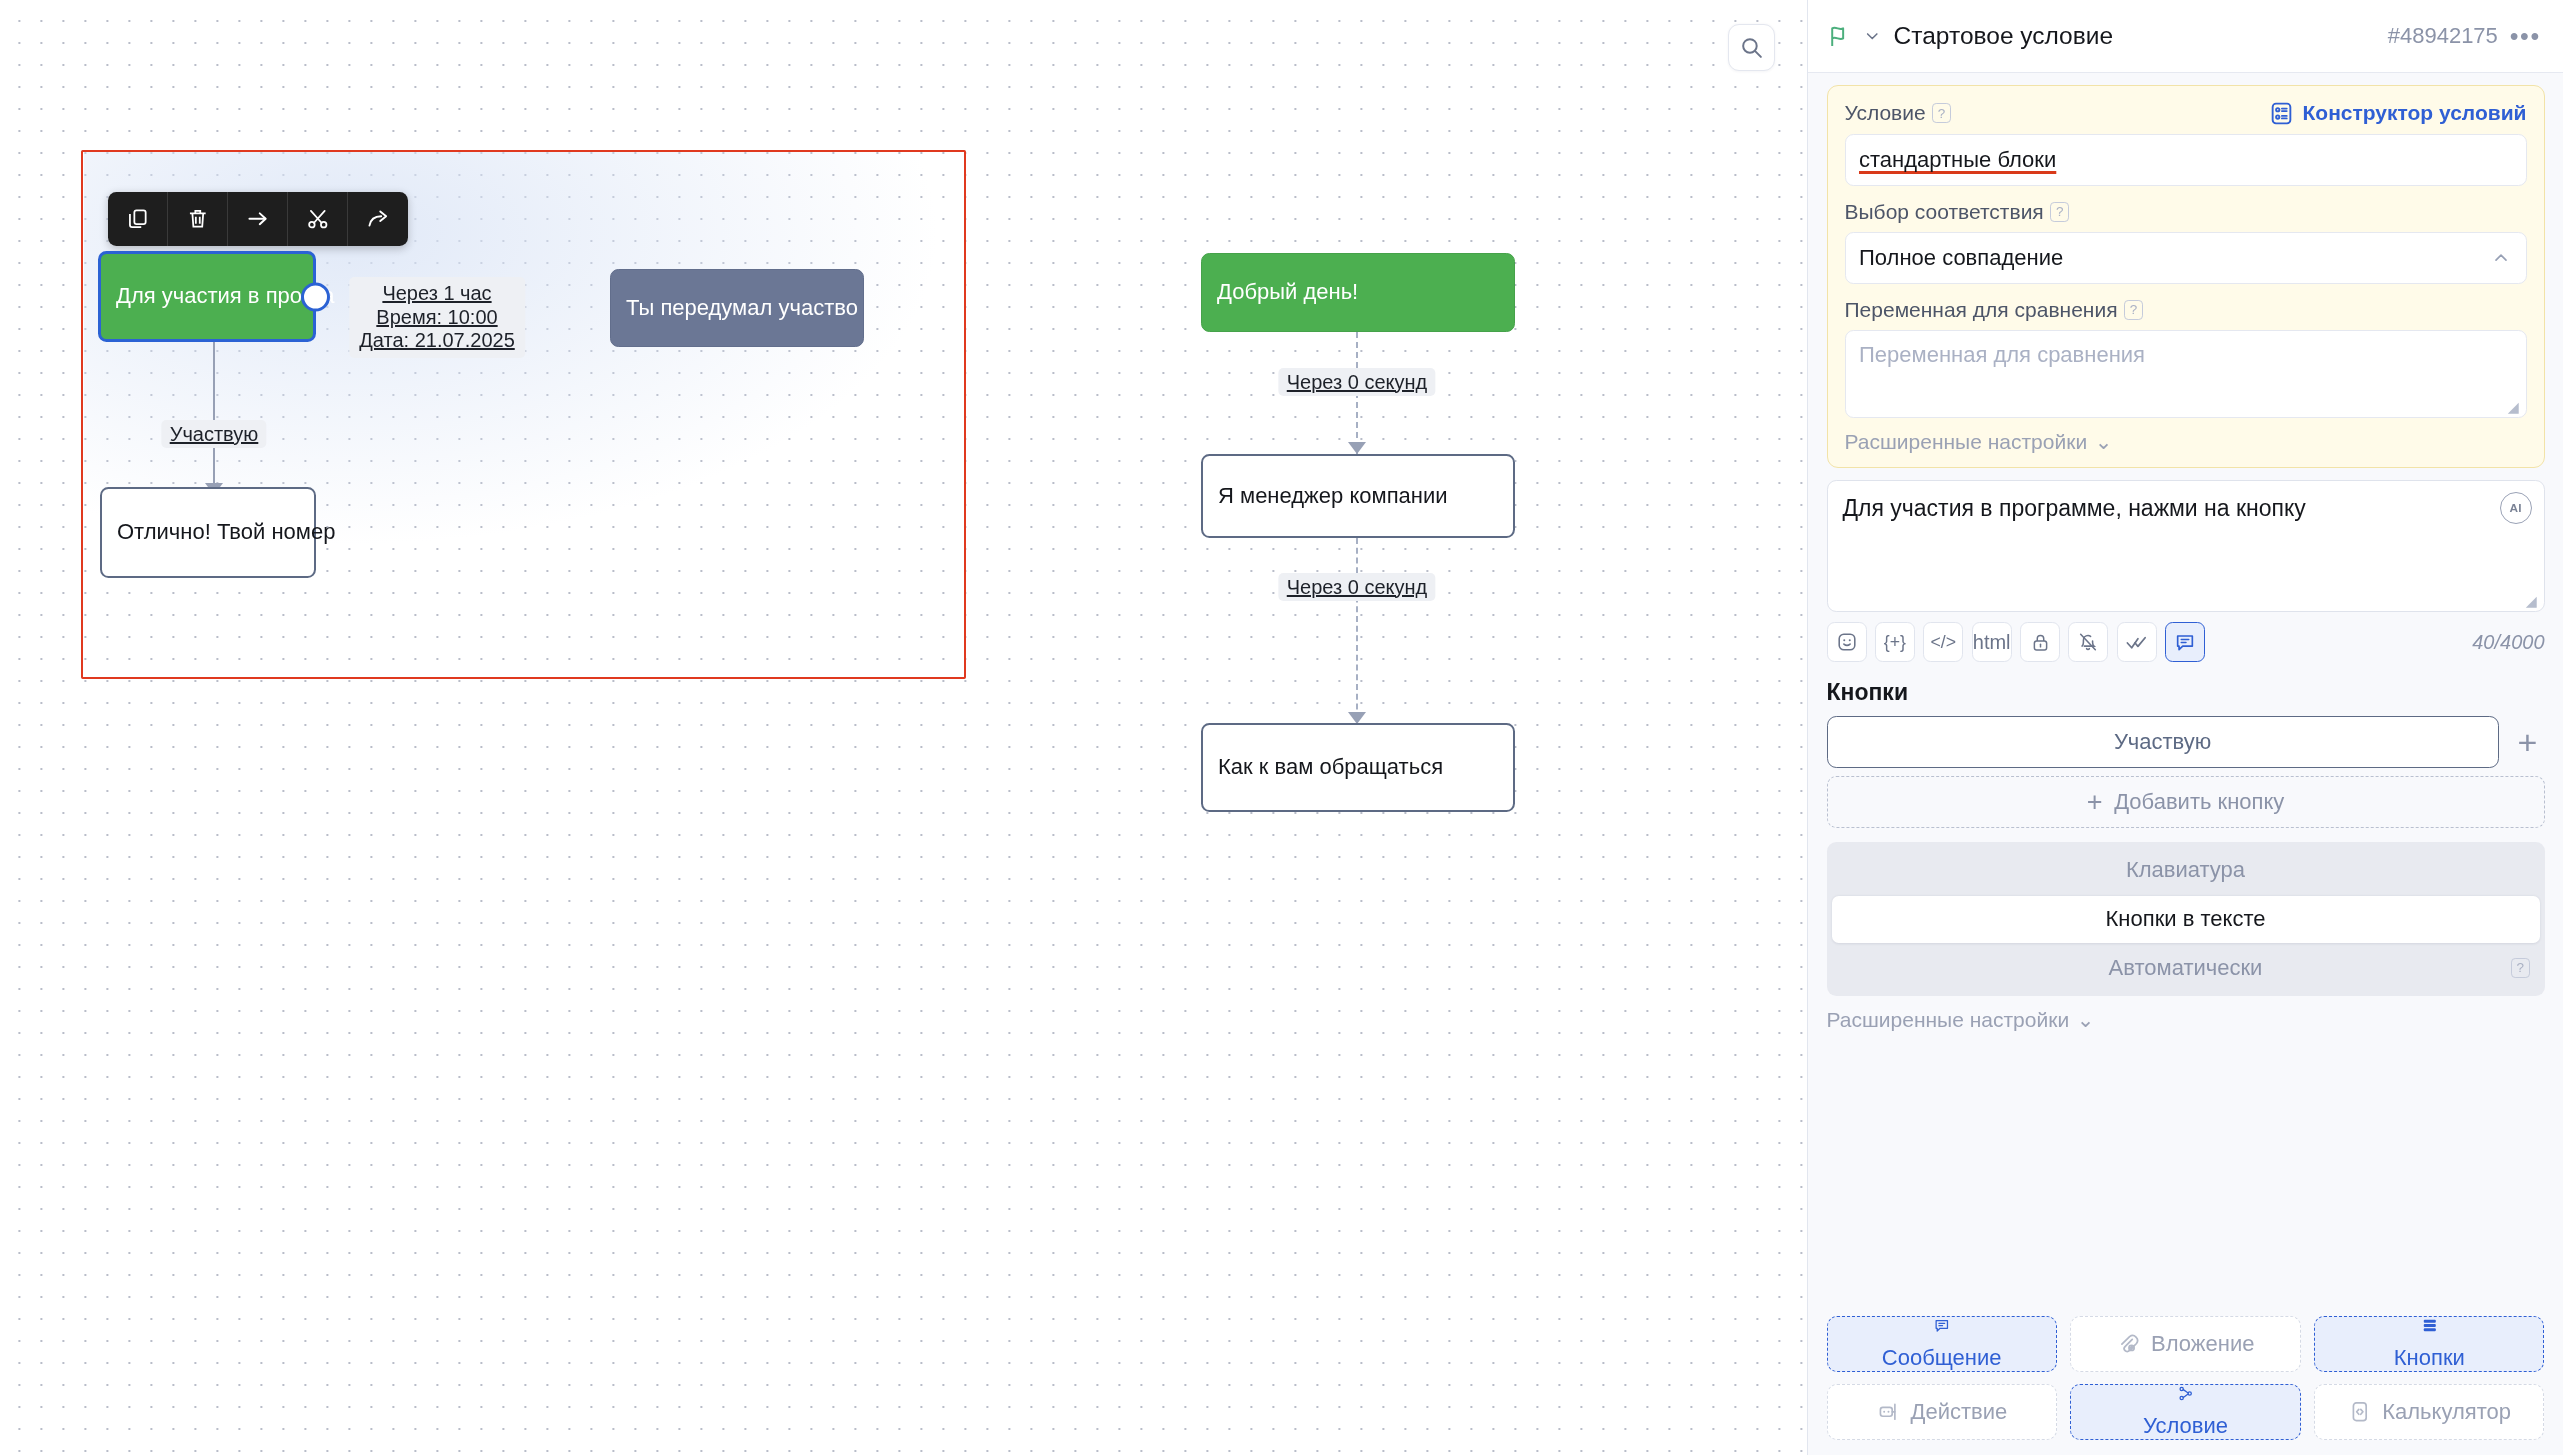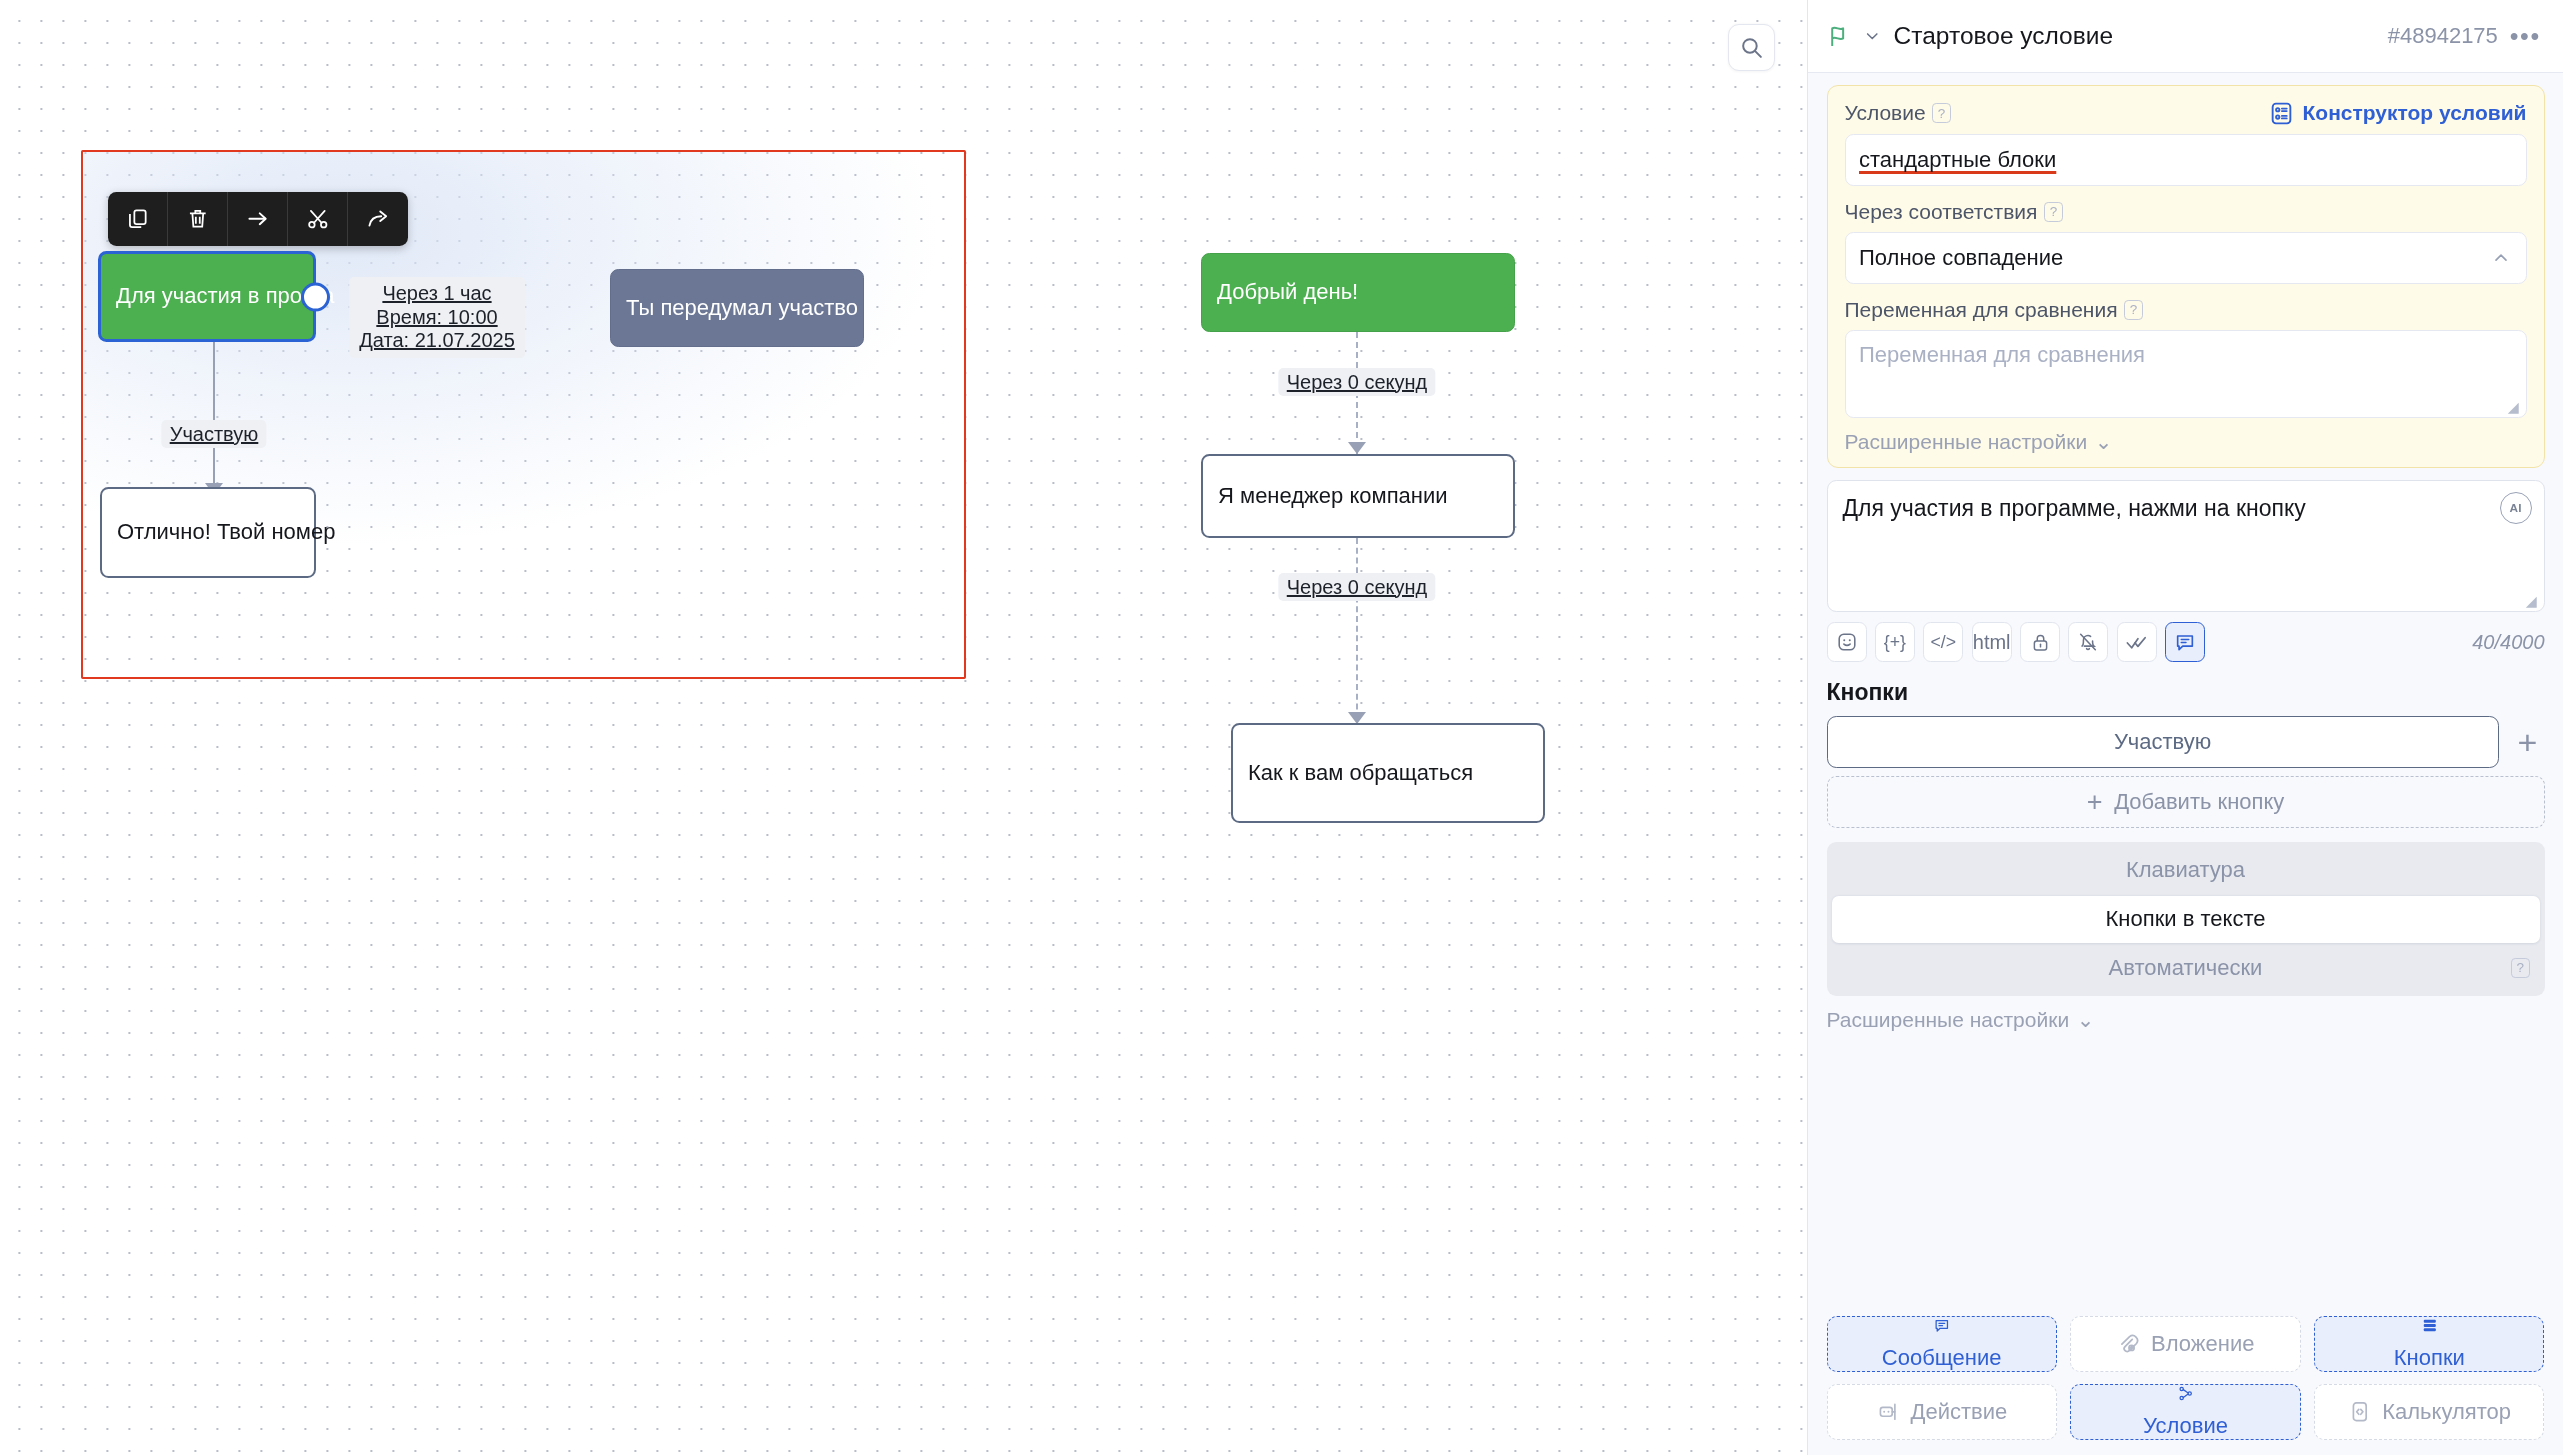--- a/index.html
+++ b/index.html
@@ -65,21 +65,21 @@
   .node.white {
     background: #ffffff; color: #15171c;
     border: 2.1px solid #5d6a84;
   }
 
   #node-start { left: 98px; top: 251px; width: 218px; height: 91px; }
   #node-refused { left: 610px; top: 261px; width: 254px; height: 78px; margin-top: 8px; }
   #node-great   { left: 100px; top: 487px; width: 216px; height: 91px; }
   #node-hello   { left: 1201px; top: 253px; width: 314px; height: 79px; }
   #node-manager { left: 1201px; top: 454px; width: 314px; height: 84px; }
-  #node-howto   { left: 1231px; top: 723px; width: 314px; height: 100px; }
+  #node-howto   { left: 1201px; top: 723px; width: 314px; height: 89px; }
 
   .node-dot {
     position: absolute; right: -17px; top: 50%;
     transform: translateY(-50%);
     width: 29px; height: 29px; border-radius: 50%;
     background: #ffffff; border: 3.4px solid #2b62d4;
   }
 
   
   .ctx-toolbar {
@@ -401,21 +401,21 @@
             </svg>
             <span>Конструктор условий</span>
           </div>
         </div>
 
         <div class="text-input">
           <span class="misspell">стандартные блоки</span>
         </div>
 
         <div class="field-label spaced">
-          <span>Через соответствия</span>
+          <span>Выбор соответствия</span>
           <span class="qmark">?</span>
         </div>
         <div class="select-input">
           <span>Полное совпадение</span>
           <svg width="20" height="20" viewBox="0 0 24 24" fill="none" stroke="#97a0b5" stroke-width="2">
             <polyline points="6,14.5 12,8.5 18,14.5" stroke-linecap="round" stroke-linejoin="round"></polyline>
           </svg>
         </div>
 
         <div class="field-label spaced">

